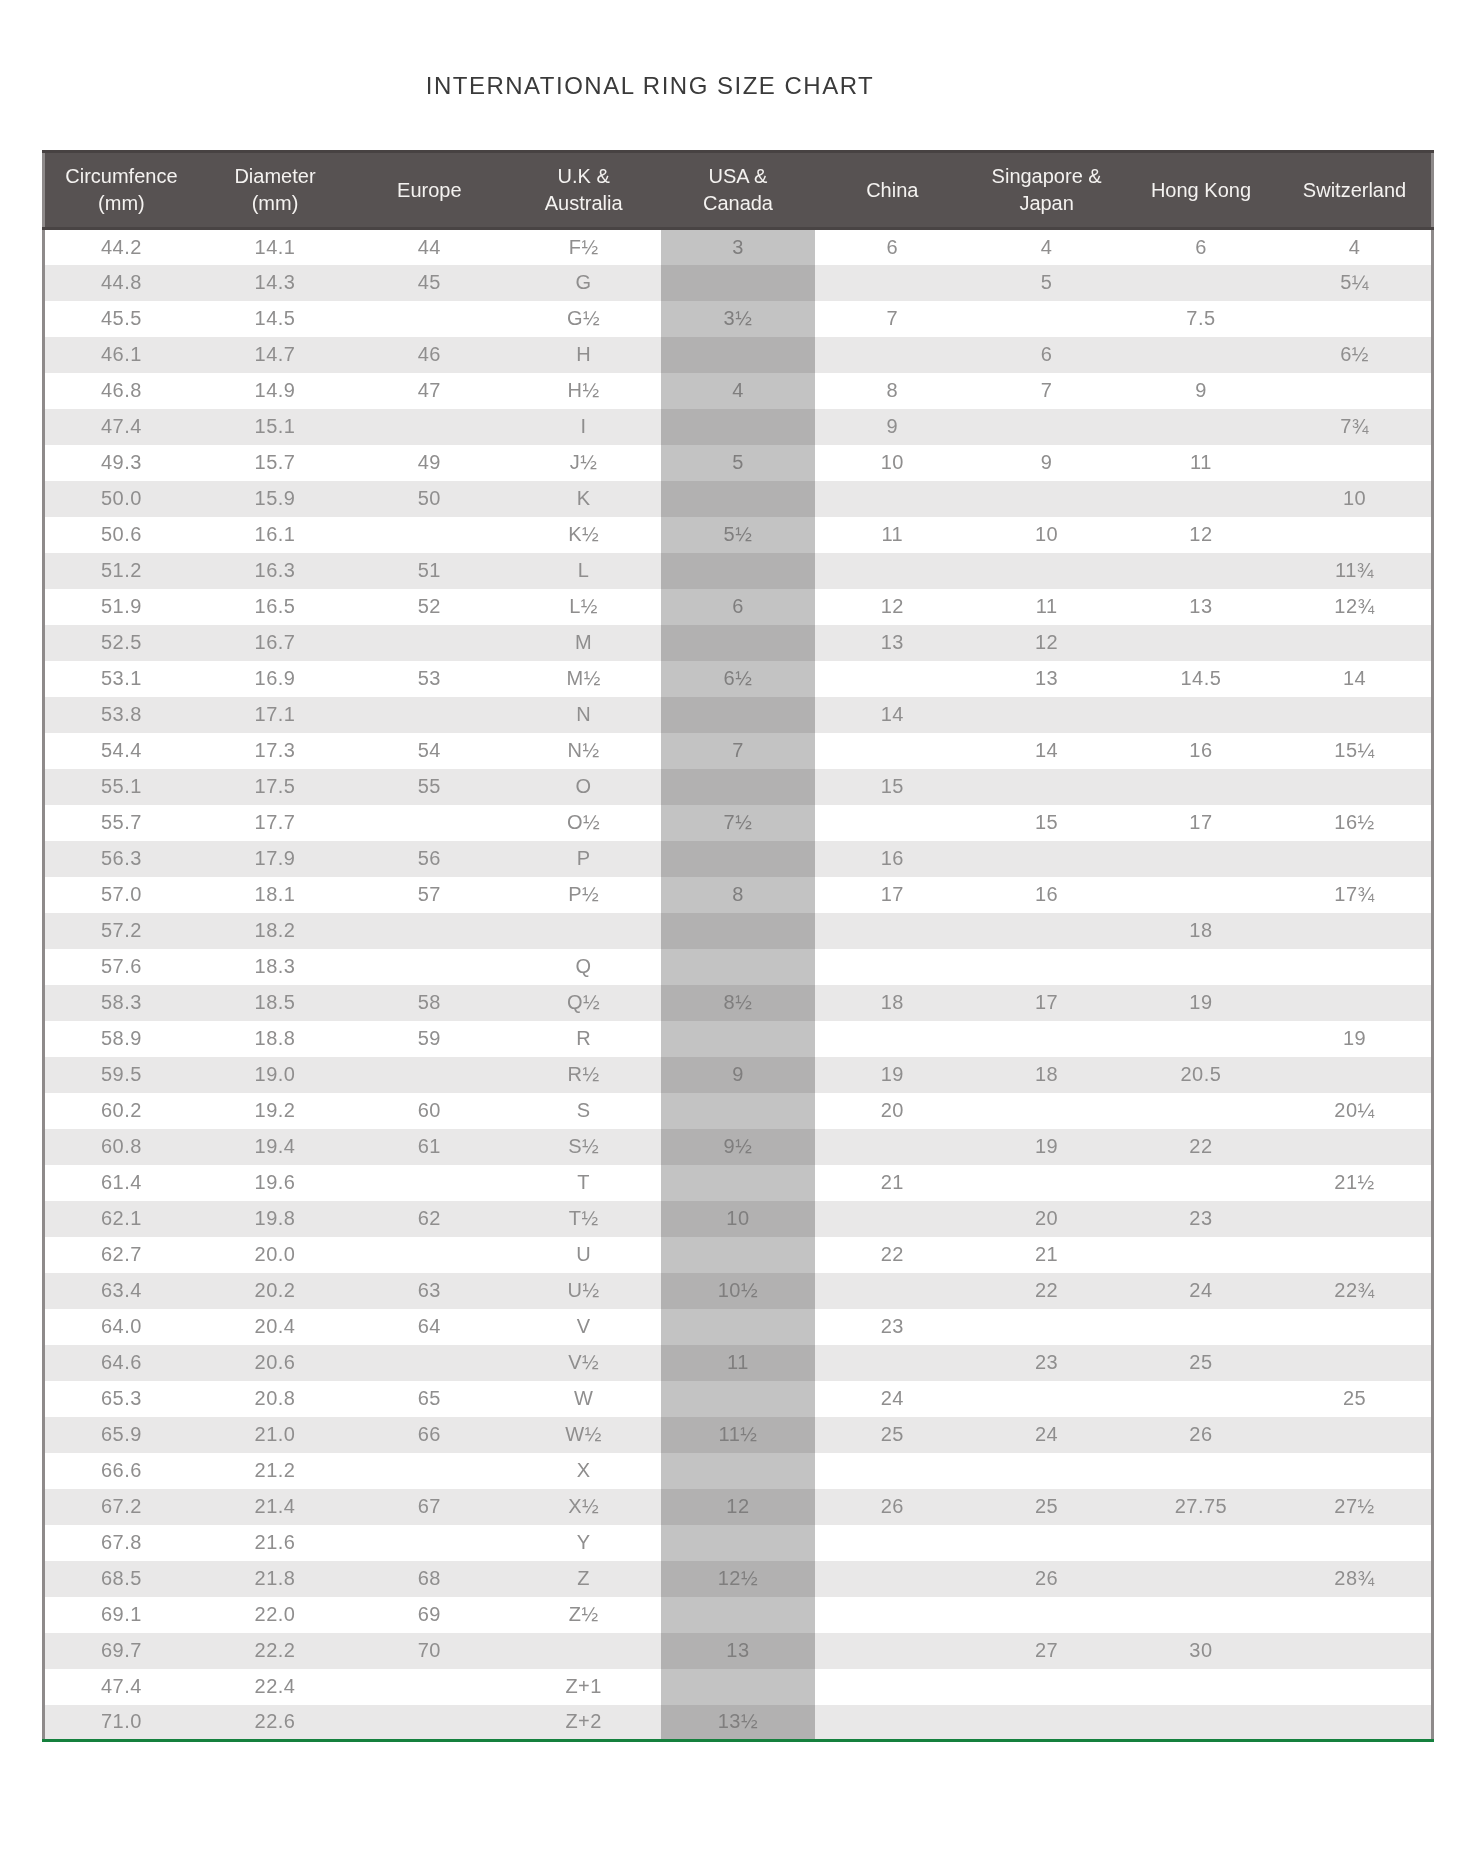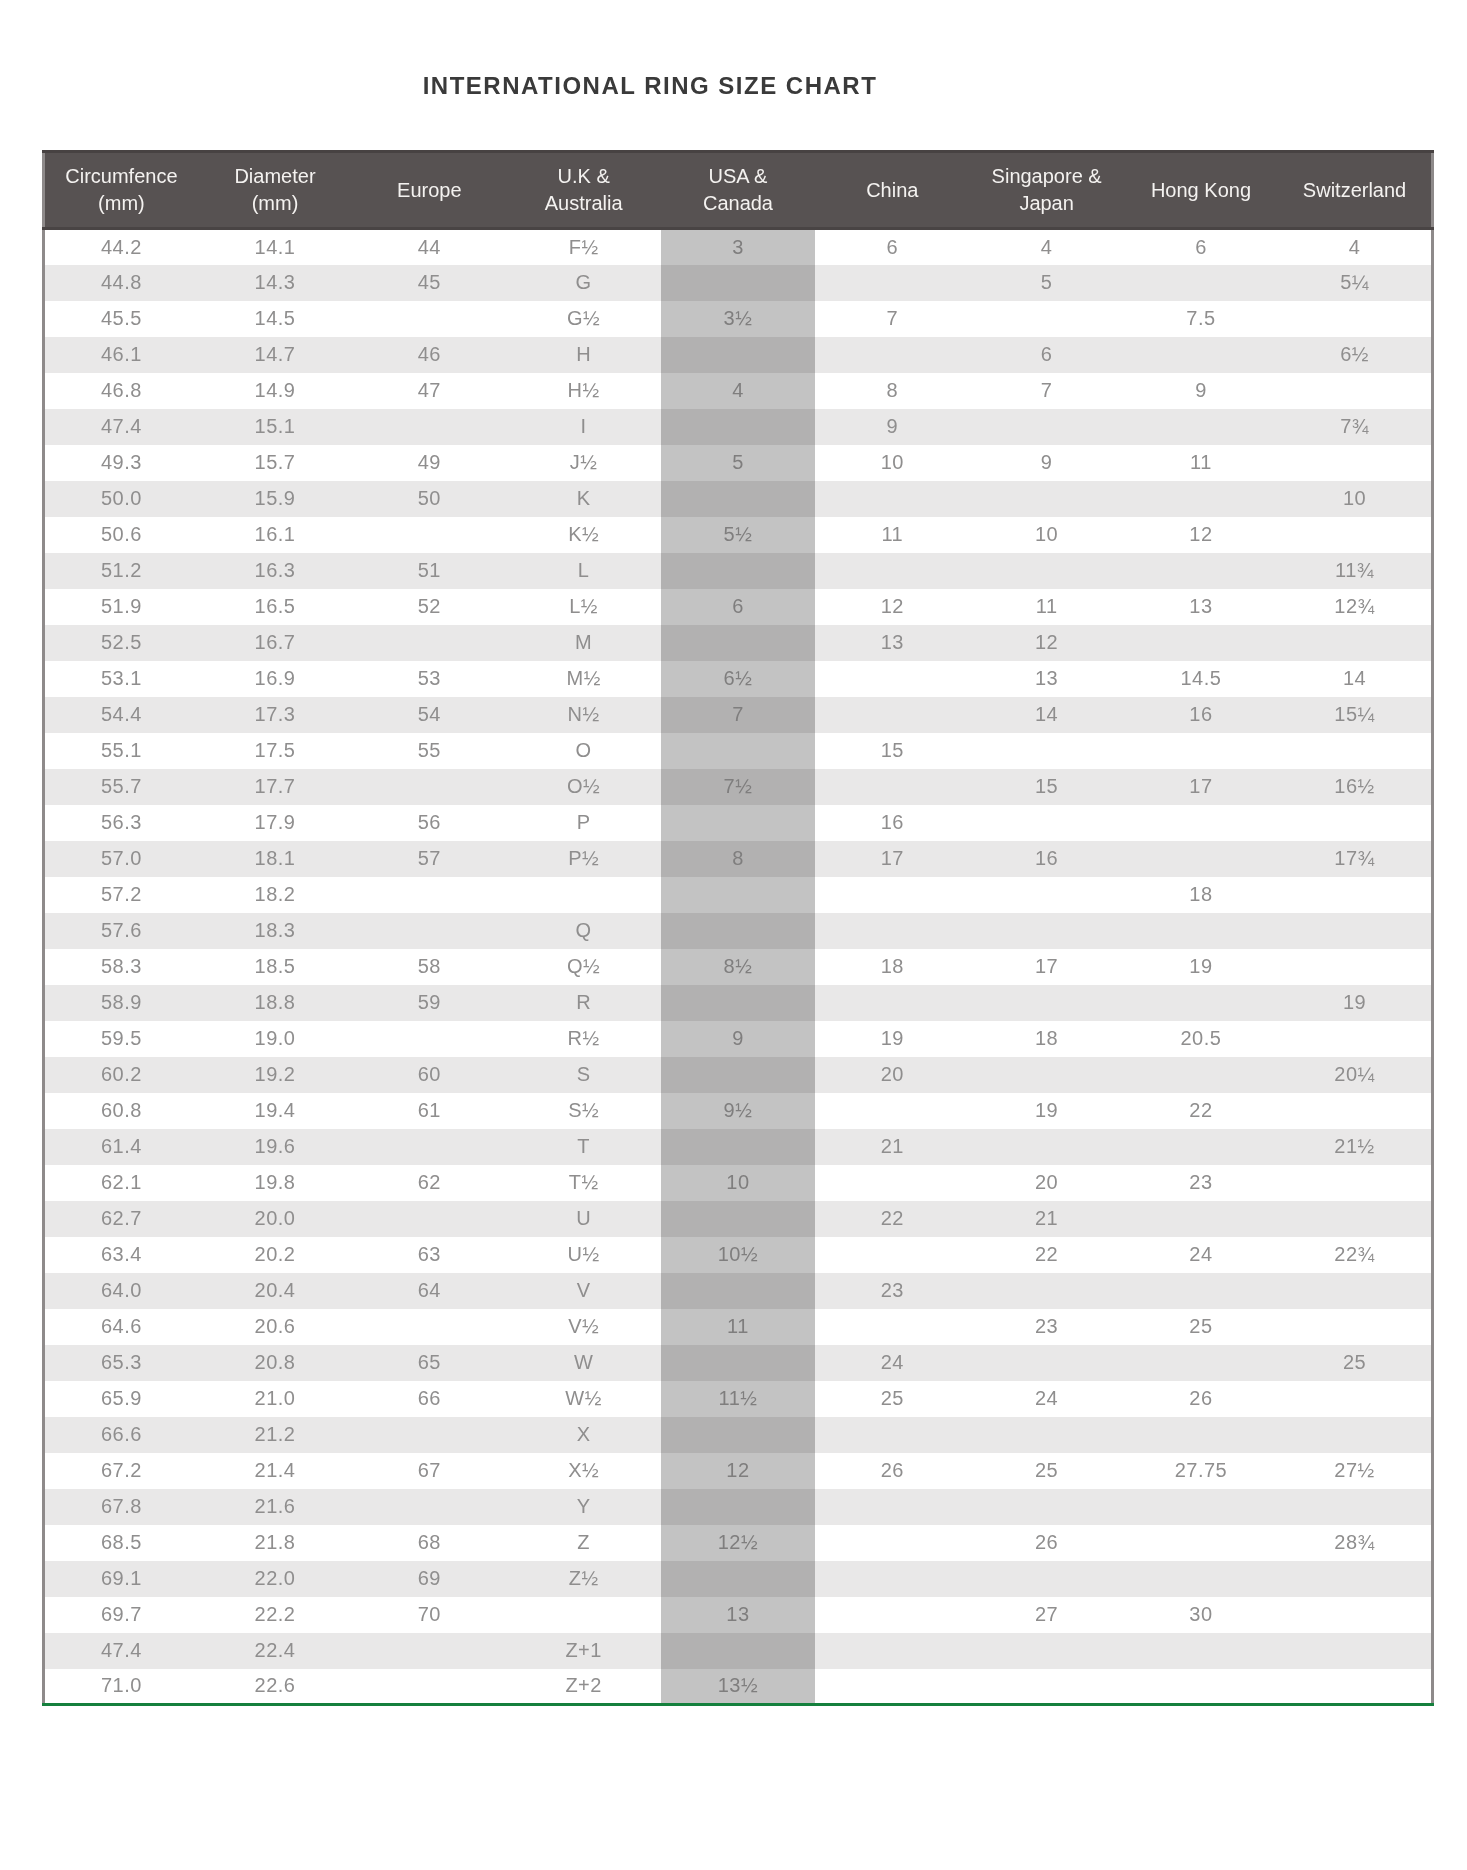--- a/index.html
+++ b/index.html
@@ -16,21 +16,21 @@
     overflow: hidden;
   }
   .title {
     position: absolute;
     top: 74px;
     left: 0;
     width: 1300px;
     margin: 0;
     text-align: center;
     font-size: 24px;
-    font-weight: bold;
+    font-weight: normal;
     letter-spacing: 1.5px;
     color: #3a3a3a;
     line-height: 1;
   }
   table.ring-table {
     position: absolute;
     left: 42px;
     top: 150px;
     width: 1392px;
     border-collapse: collapse;
@@ -231,20 +231,31 @@
           <td>16.9</td>
           <td>53</td>
           <td>M½</td>
           <td class="usa">6½</td>
           <td></td>
           <td>13</td>
           <td>14.5</td>
           <td>14</td>
         </tr>
         <tr>
+          <td>53.8</td>
+          <td>17.1</td>
+          <td></td>
+          <td>N</td>
+          <td class="usa"></td>
+          <td>14</td>
+          <td></td>
+          <td></td>
+          <td></td>
+        </tr>
+        <tr>
           <td>54.4</td>
           <td>17.3</td>
           <td>54</td>
           <td>N½</td>
           <td class="usa">7</td>
           <td></td>
           <td>14</td>
           <td>16</td>
           <td>15¼</td>
         </tr>

